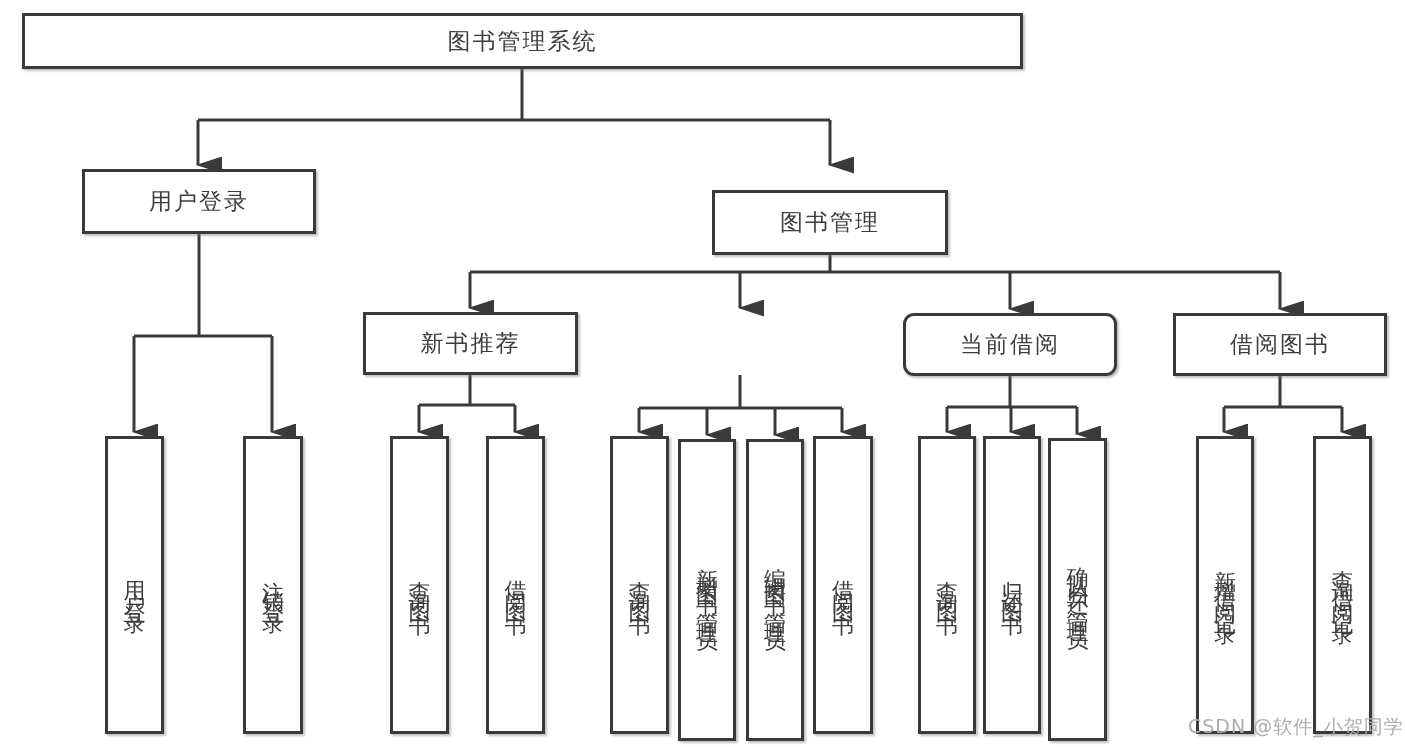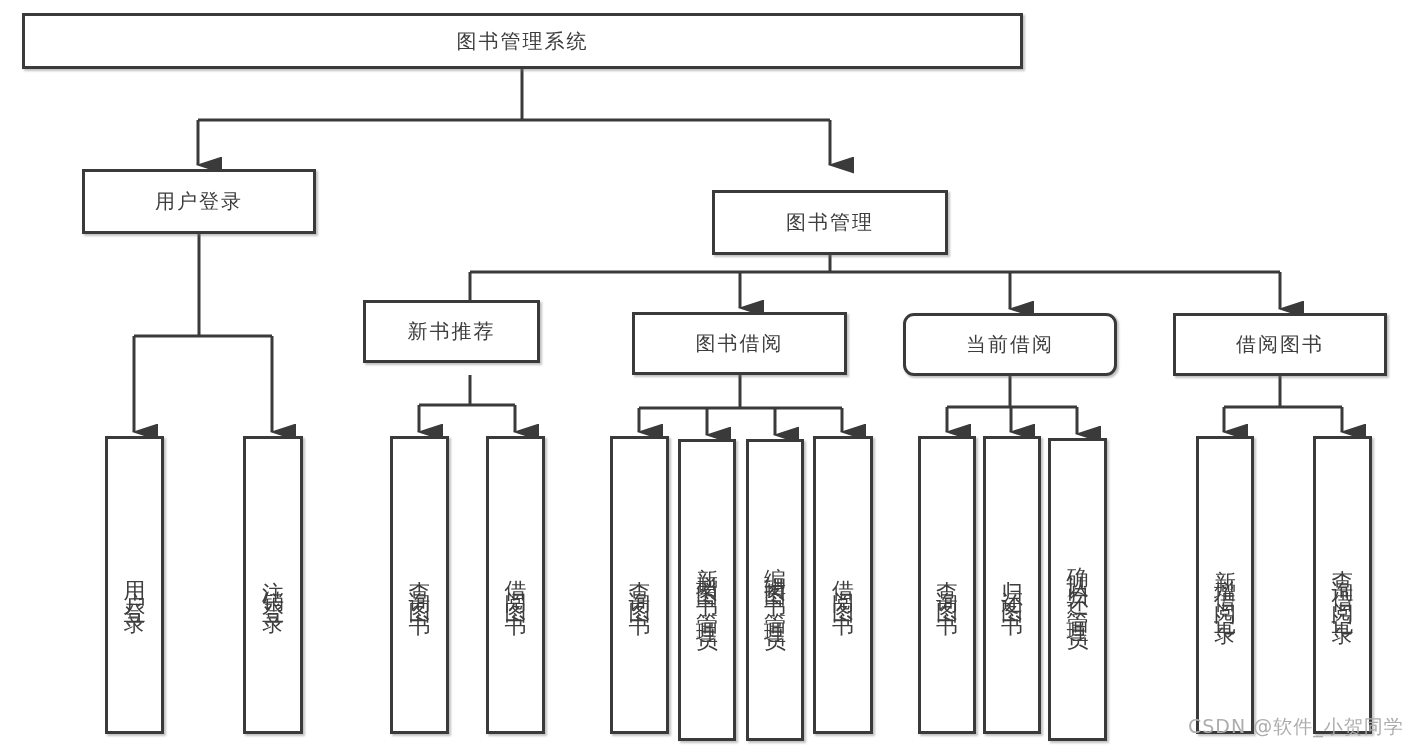--- a/index.html
+++ b/index.html
@@ -11,21 +11,21 @@
   #stage{position:absolute;left:0;top:0;width:1405px;height:747px;}
   svg.wires{position:absolute;left:0;top:0;width:1405px;height:747px;}
   .box{
     position:absolute;box-sizing:border-box;
     border:3px solid #3a3a3a;background:#ffffff;
     display:flex;align-items:center;justify-content:center;
     color:#3d3d3d;
     box-shadow:1.5px 1.5px 2px rgba(120,120,120,.45);
   }
   .box .lbl{white-space:nowrap;}
-  .h-box .lbl{font-size:20px;letter-spacing:2px;}
+  .h-box .lbl{font-size:23px;letter-spacing:2px;}
   .v-box .lbl{
     writing-mode:vertical-rl;text-orientation:mixed;
     font-size:22px;letter-spacing:11px;line-height:1;
   }
   .v-box.tight .lbl{letter-spacing:9px;}
   .watermark{
     position:absolute;left:1188px;top:714px;
     font-size:19px;color:#adadad;letter-spacing:1px;white-space:nowrap;
   }
 </style>
@@ -88,25 +88,22 @@
     <span class="lbl">图书管理系统</span>
   </div>
 
   <div class="box h-box" style="left:82px;top:169px;width:234px;height:65px;">
     <span class="lbl">用户登录</span>
   </div>
   <div class="box h-box" style="left:712px;top:169px;width:236px;height:65px;margin-top:21px;">
     <span class="lbl">图书管理</span>
   </div>
 
-  <div class="box h-box" style="left:363px;top:300px;width:177px;height:63px;justify-content:center;">
+  <div class="box h-box" style="left:363px;top:312px;width:215px;height:63px;justify-content:center;">
     <span class="lbl">新书推荐</span>
-  </div>
-  <div class="box h-box" style="left:632px;top:312px;width:215px;height:63px;">
-    <span class="lbl">图书借阅</span>
   </div>
   <div class="box h-box" style="left:903px;top:313px;width:214px;height:63px;border-radius:11px;">
     <span class="lbl">当前借阅</span>
   </div>
   <div class="box h-box" style="left:1173px;top:313px;width:214px;height:63px;">
     <span class="lbl">借阅图书</span>
   </div>
 
   <div class="box v-box" style="left:105px;top:436px;width:59px;height:298px;">
     <span class="lbl">用户登录</span>

